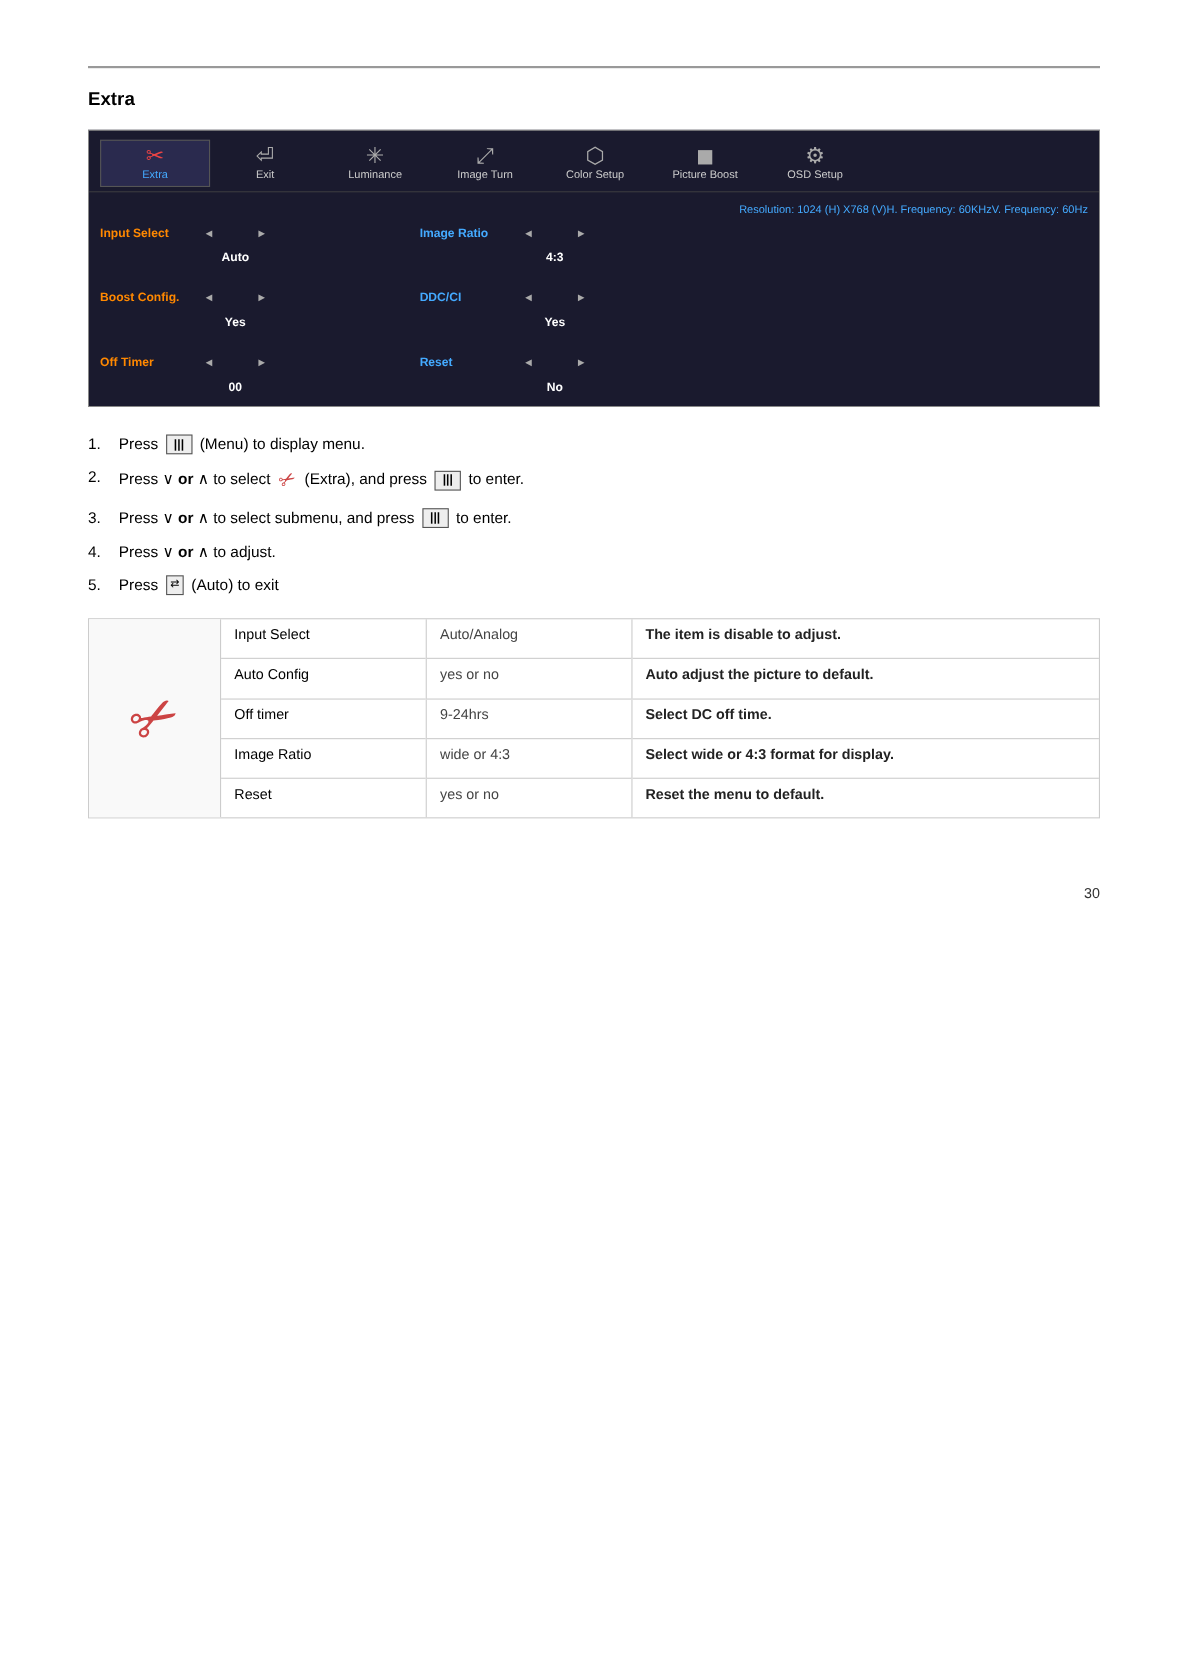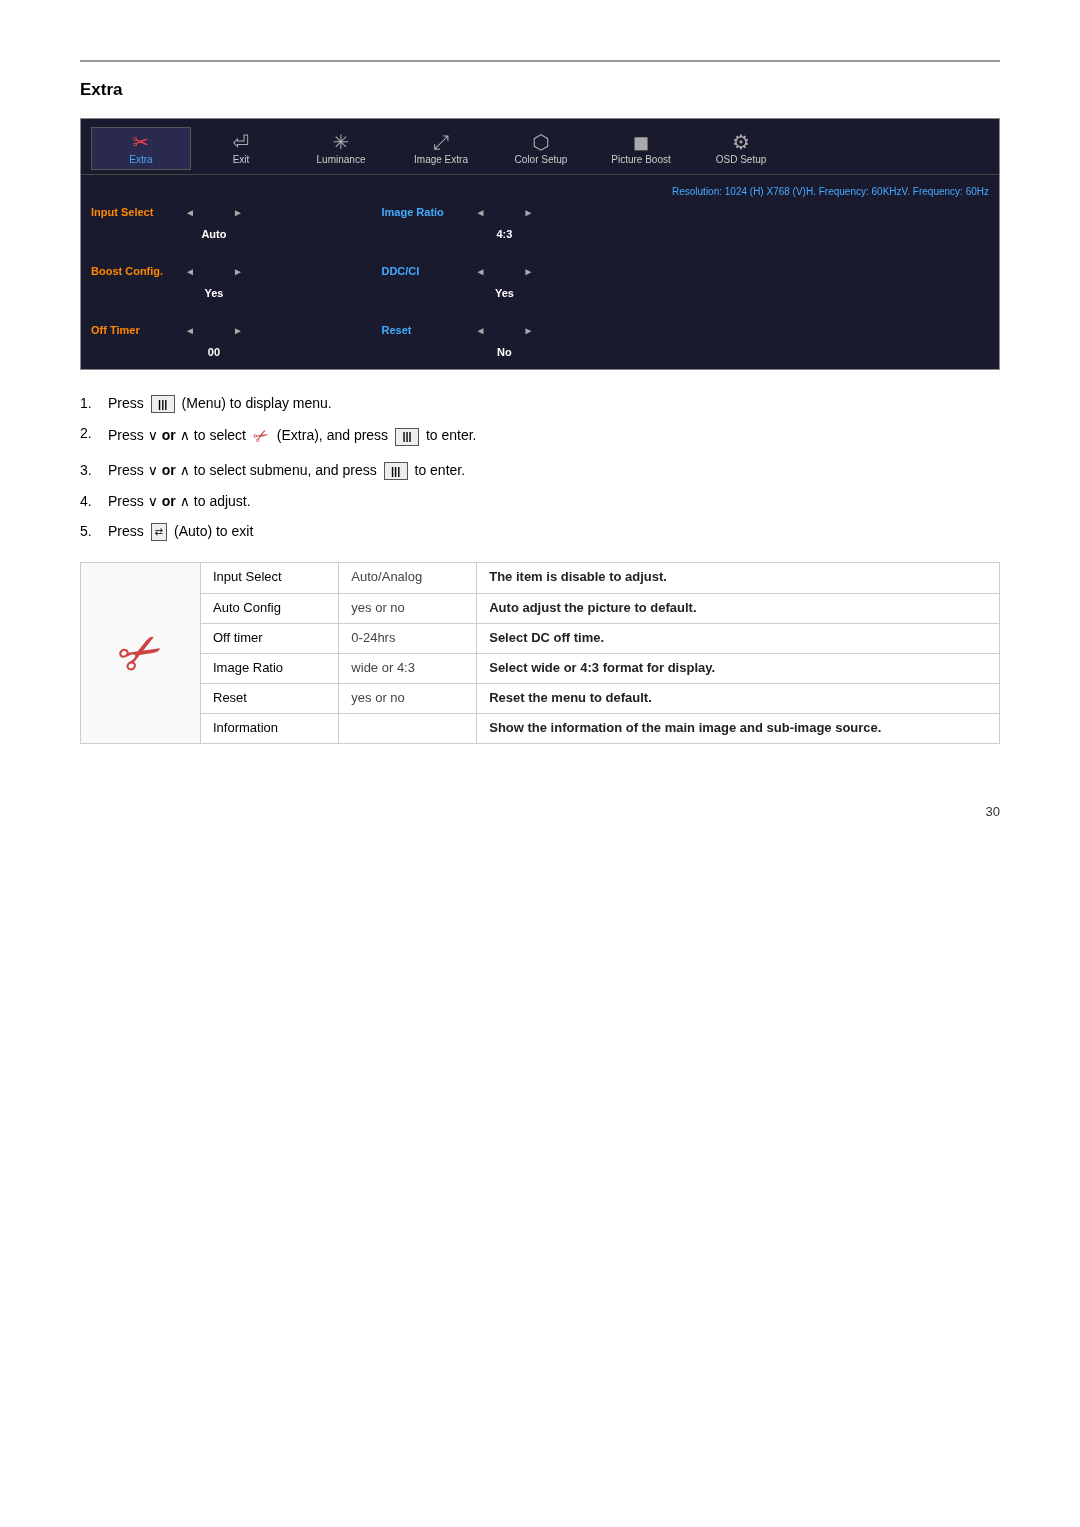--- a/index.html
+++ b/index.html
@@ -217,21 +217,21 @@
     <div class="osd-menu-item">
       <div class="osd-icon" style="color:#aaa;">⏎</div>
       <div class="osd-menu-label">Exit</div>
     </div>
     <div class="osd-menu-item">
       <div class="osd-icon" style="color:#aaa;">✳</div>
       <div class="osd-menu-label">Luminance</div>
     </div>
     <div class="osd-menu-item">
       <div class="osd-icon" style="color:#aaa;">⤢</div>
-      <div class="osd-menu-label">Image Extra</div>
+      <div class="osd-menu-label">Image Turn</div>
     </div>
     <div class="osd-menu-item">
       <div class="osd-icon" style="color:#aaa;">⬡</div>
       <div class="osd-menu-label">Color Setup</div>
     </div>
     <div class="osd-menu-item">
       <div class="osd-icon" style="color:#aaa;">◼</div>
       <div class="osd-menu-label">Picture Boost</div>
     </div>
     <div class="osd-menu-item">
@@ -340,35 +340,30 @@
       <td>Auto/Analog</td>
       <td>The item is disable to adjust.</td>
     </tr>
     <tr>
       <td>Auto Config</td>
       <td>yes or no</td>
       <td>Auto adjust the picture to default.</td>
     </tr>
     <tr>
       <td>Off timer</td>
-      <td>0-24hrs</td>
+      <td>9-24hrs</td>
       <td>Select DC off time.</td>
     </tr>
     <tr>
       <td>Image Ratio</td>
       <td>wide or 4:3</td>
       <td>Select wide or 4:3 format for display.</td>
     </tr>
     <tr>
       <td>Reset</td>
       <td>yes or no</td>
       <td>Reset the menu to default.</td>
     </tr>
-    <tr>
-      <td>Information</td>
-      <td></td>
-      <td>Show the information of the main image and sub-image source.</td>
-    </tr>
   </tbody>
     </table>
 </div>
 
 <div class="page-number">30</div>
 
 </body></html>

